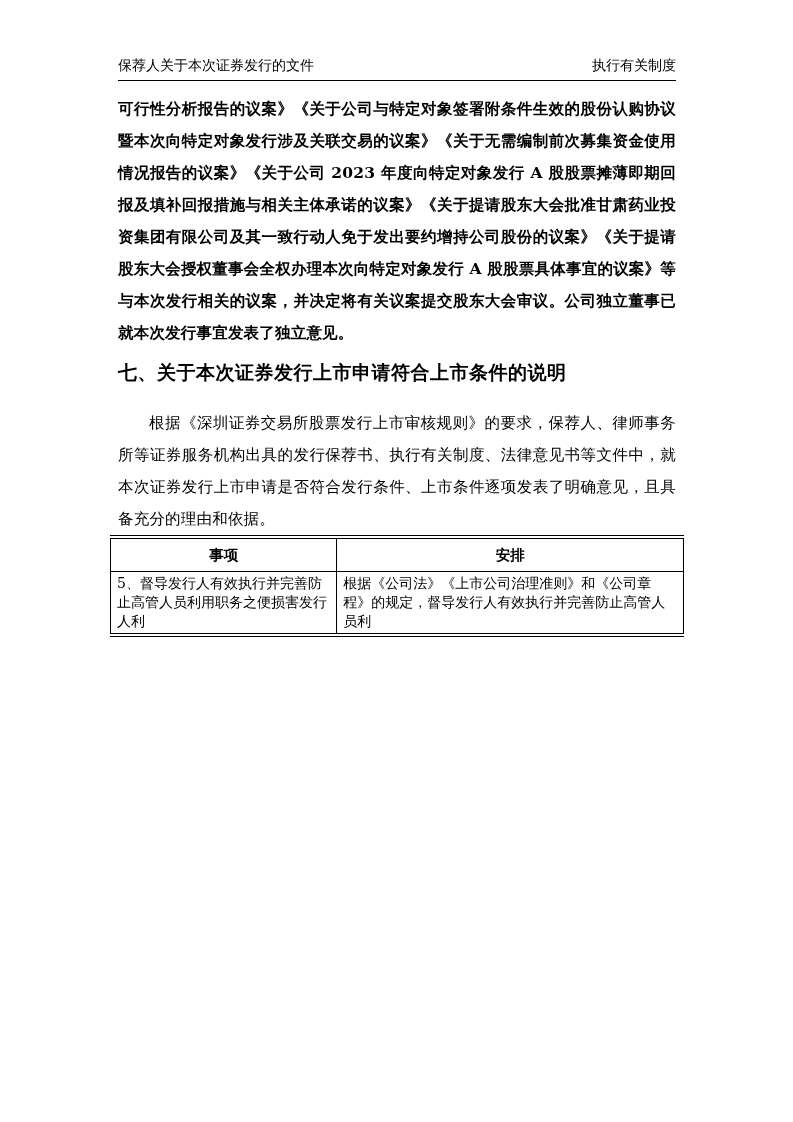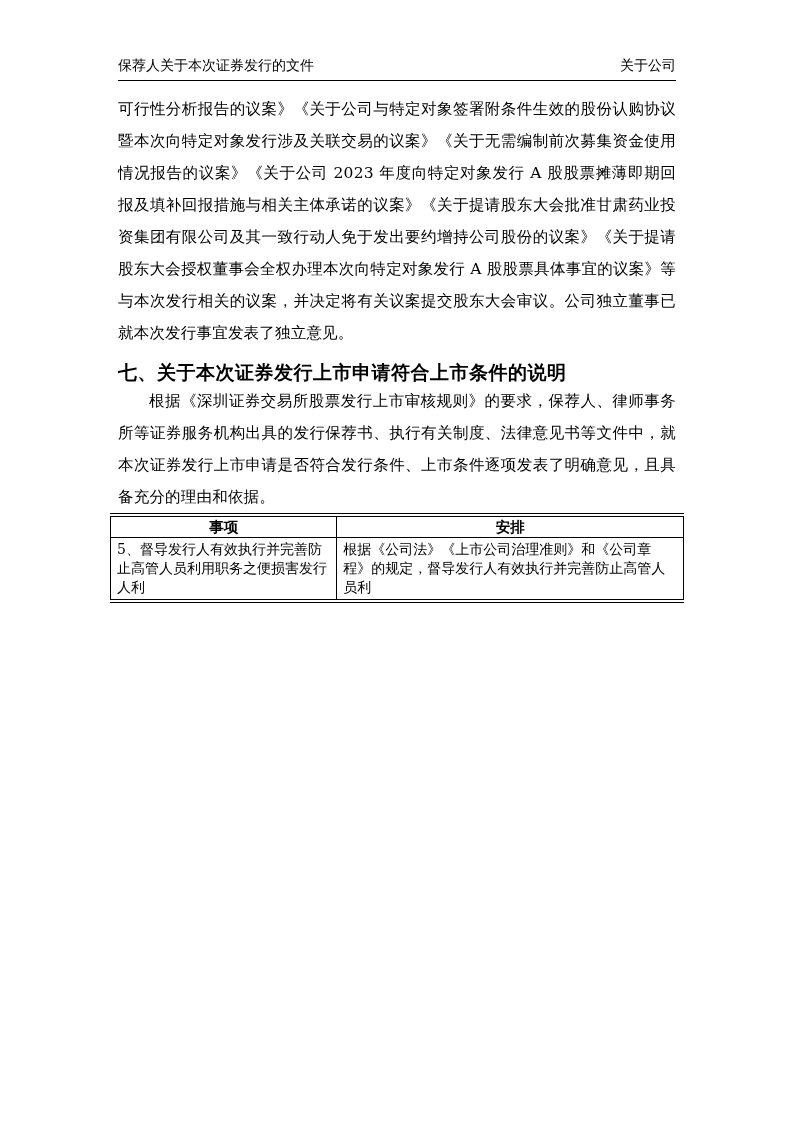--- a/index.html
+++ b/index.html
@@ -29,28 +29,28 @@
   }
   
   .body-par {
     font-size: 15.5px;
     line-height: 32px;
     letter-spacing: 0.2px;
     text-align: justify;
     text-justify: inter-ideograph;
     text-indent: 2em;
   }
-  .no-indent { text-indent: 0; }
+  .no-indent { text-indent: 0; font-weight: bold; }
   
   .sec-heading {
     font-family: "DejaVu Sans", "Liberation Sans", sans-serif;
     font-weight: bold;
     font-size: 19px;
     line-height: 26px;
-    margin: 10px 0 0 0;
+    margin: 10px 0 22px 0;
     letter-spacing: 0.5px;
   }
   .sec-heading.second { margin: 12px 0 10px 0; }
   
   .sup-table {
     width: calc(100% + 16px);
     margin: 0 -8px;
     border-collapse: collapse;
     table-layout: fixed;
     border-top: 4px double #000;
@@ -59,21 +59,21 @@
   }
   .sup-table th, .sup-table td {
     border: 1px solid #000;
     vertical-align: middle;
   }
   .sup-table th {
     font-family: "DejaVu Sans", "Liberation Sans", sans-serif;
     font-weight: bold;
     font-size: 14.5px;
     text-align: center;
-    padding: 0 4px;
+    padding: 6px 4px;
     line-height: 20px;
   }
   .sup-table td {
     padding: 2px 6px;
     line-height: 19px;
     text-align: left;
   }
   .col-item  { width: 39.5%; }
   .col-arr   { width: 60.5%; }
   
@@ -86,21 +86,21 @@
     font-size: 15px;
   }
 </style>
 </head>
 <body>
 
 <div class="page">
 
   <div class="page-header">
     <span>保荐人关于本次证券发行的文件</span>
-    <span>关于公司</span>
+    <span>执行有关制度</span>
   </div>
 
   <p class="body-par no-indent">可行性分析报告的议案》《关于公司与特定对象签署附条件生效的股份认购协议暨本次向特定对象发行涉及关联交易的议案》《关于无需编制前次募集资金使用情况报告的议案》《关于公司 2023 年度向特定对象发行 A 股股票摊薄即期回报及填补回报措施与相关主体承诺的议案》《关于提请股东大会批准甘肃药业投资集团有限公司及其一致行动人免于发出要约增持公司股份的议案》《关于提请股东大会授权董事会全权办理本次向特定对象发行 A 股股票具体事宜的议案》等与本次发行相关的议案，并决定将有关议案提交股东大会审议。公司独立董事已就本次发行事宜发表了独立意见。</p>
 
 
 
   <h2 class="sec-heading">七、关于本次证券发行上市申请符合上市条件的说明</h2>
 
   <p class="body-par">根据《深圳证券交易所股票发行上市审核规则》的要求，保荐人、律师事务所等证券服务机构出具的发行保荐书、执行有关制度、法律意见书等文件中，就本次证券发行上市申请是否符合发行条件、上市条件逐项发表了明确意见，且具备充分的理由和依据。</p>
 

